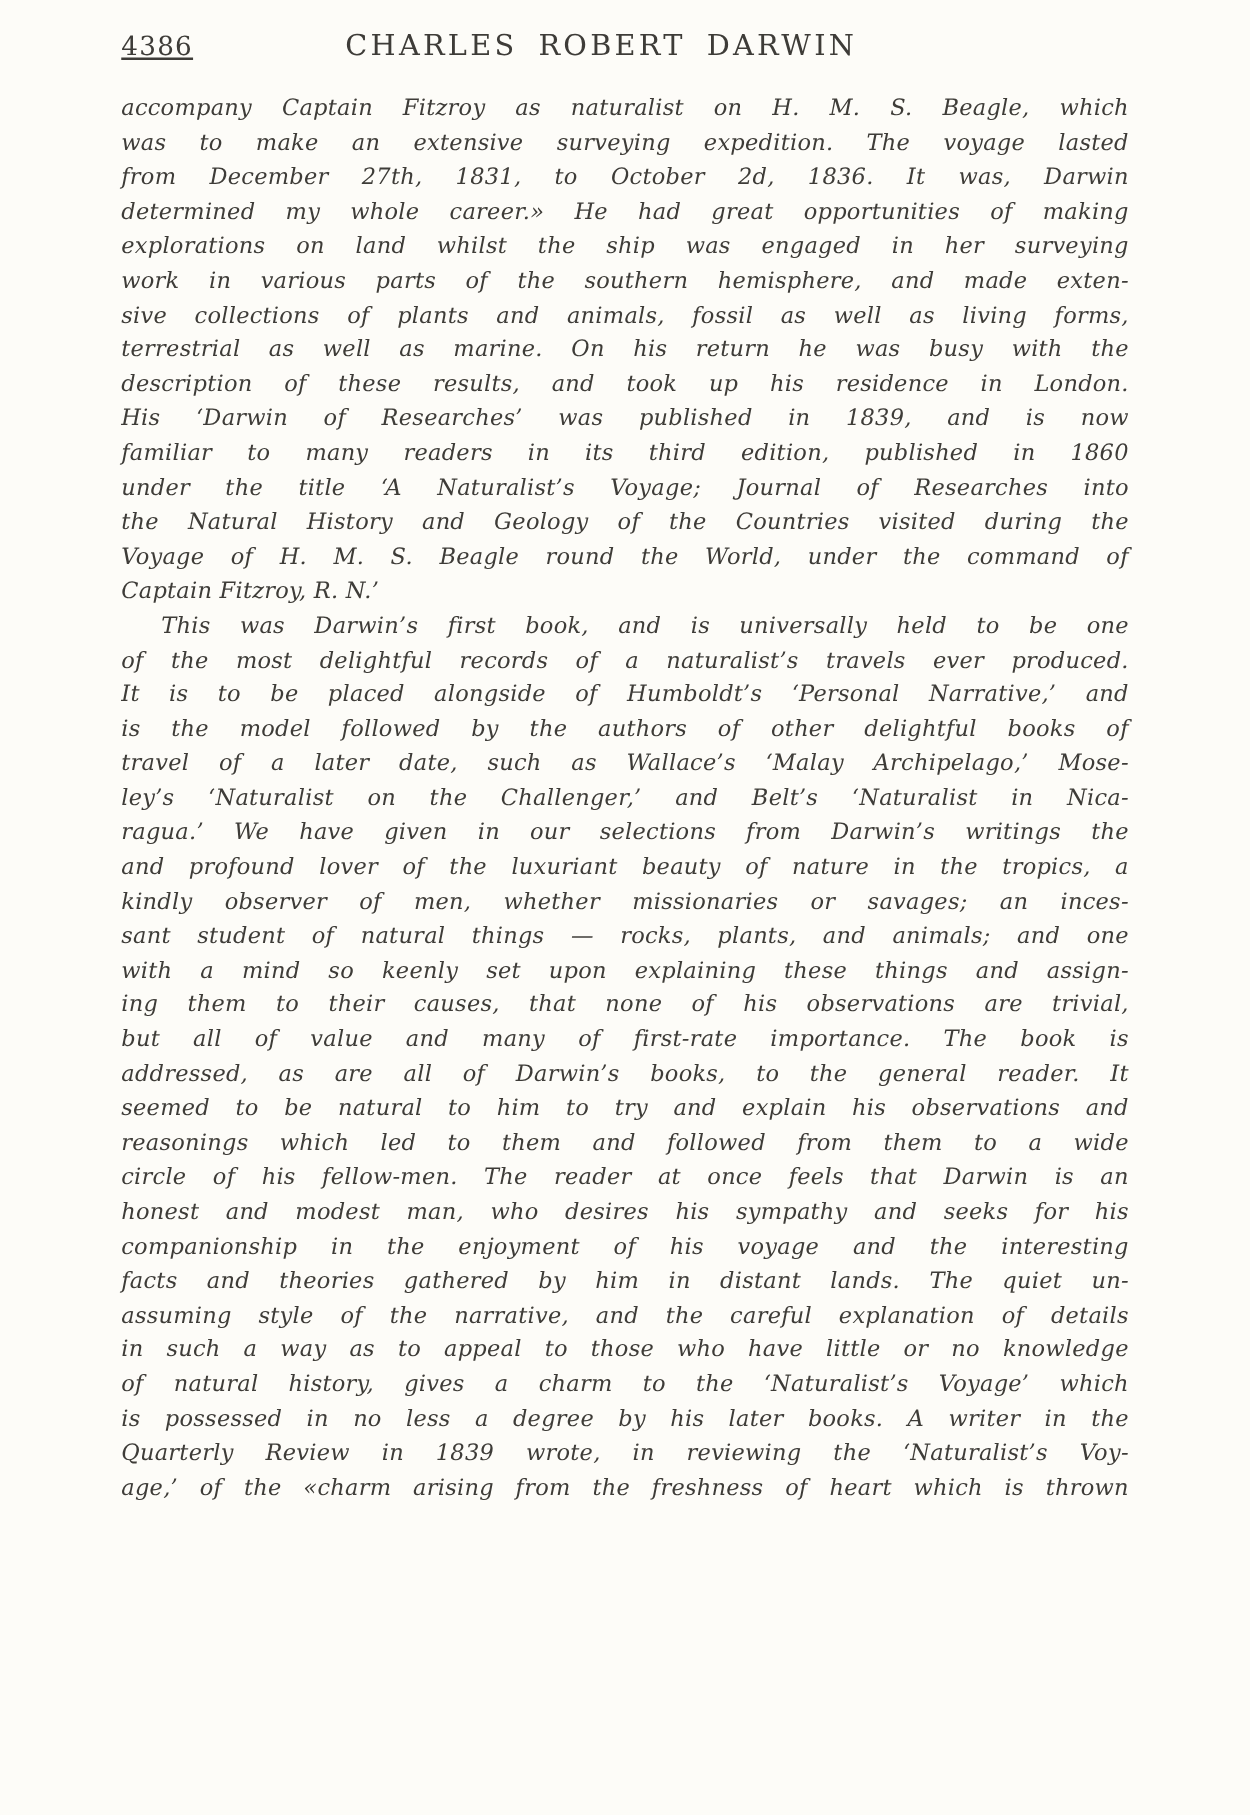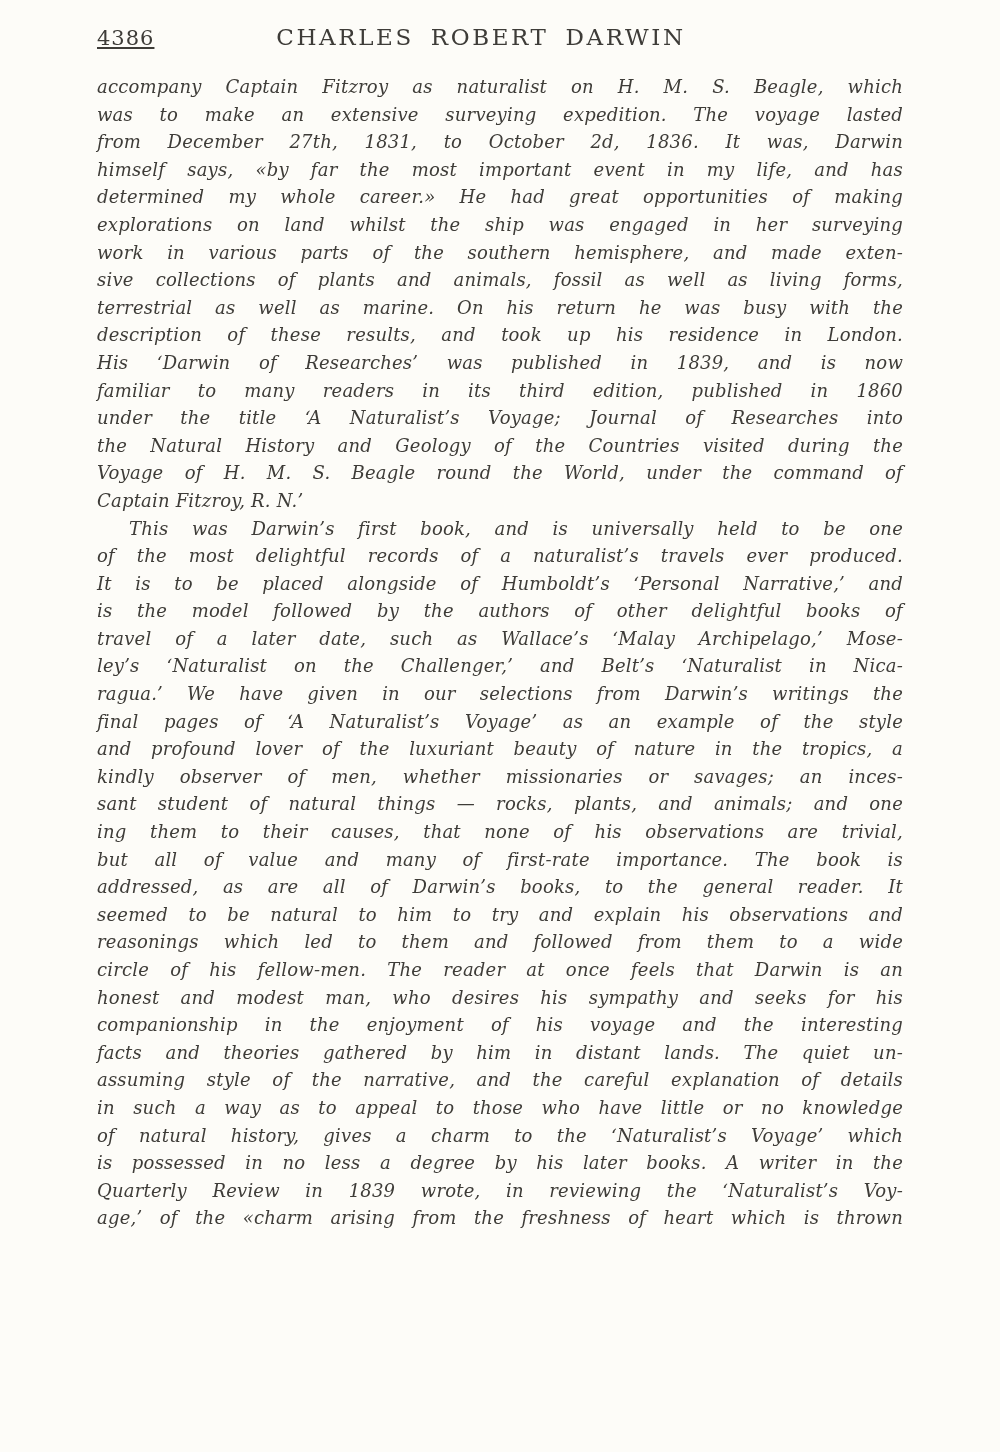--- a/index.html
+++ b/index.html
@@ -78,21 +78,20 @@
     <span class="running-title">CHARLES ROBERT DARWIN</span>
     <span class="folio-spacer"></span>
   </header>
 
   <main class="text-block">
 
     <p class="para">
       <span class="line">accompany Captain Fitzroy as naturalist on H. M. S. Beagle, which</span>
       <span class="line">was to make an extensive surveying expedition.  The voyage lasted</span>
       <span class="line">from December 27th, 1831, to October 2d, 1836.  It was, Darwin</span>
-      <span class="line">himself says, «by far the most important event in my life, and has</span>
       <span class="line">determined my whole career.»  He had great opportunities of making</span>
       <span class="line">explorations on land whilst the ship was engaged in her surveying</span>
       <span class="line">work in various parts of the southern hemisphere, and made exten-</span>
       <span class="line">sive collections of plants and animals, fossil as well as living forms,</span>
       <span class="line">terrestrial as well as marine.  On his return he was busy with the</span>
       <span class="line">description of these results, and took up his residence in London.</span>
       <span class="line">His ‘Darwin of Researches’ was published in 1839, and is now</span>
       <span class="line">familiar to many readers in its third edition, published in 1860</span>
       <span class="line">under the title ‘A Naturalist’s Voyage; Journal of Researches into</span>
       <span class="line">the Natural History and Geology of the Countries visited during the</span>
@@ -101,24 +100,24 @@
     </p>
 
     <p class="para">
       <span class="line indent">This was Darwin’s first book, and is universally held to be one</span>
       <span class="line">of the most delightful records of a naturalist’s travels ever produced.</span>
       <span class="line">It is to be placed alongside of Humboldt’s ‘Personal Narrative,’ and</span>
       <span class="line">is the model followed by the authors of other delightful books of</span>
       <span class="line">travel of a later date, such as Wallace’s ‘Malay Archipelago,’ Mose-</span>
       <span class="line">ley’s ‘Naturalist on the Challenger,’ and Belt’s ‘Naturalist in Nica-</span>
       <span class="line">ragua.’  We have given in our selections from Darwin’s writings the</span>
-      <span class="line">final pages of ‘A Naturalist’s Voyage’ as an example of the style</span>
       <span class="line">and profound lover of the luxuriant beauty of nature in the tropics, a</span>
       <span class="line">kindly observer of men, whether missionaries or savages; an inces-</span>
       <span class="line">sant student of natural things — rocks, plants, and animals; and one</span>
+      <span class="line">with a mind so keenly set upon explaining these things and assign-</span>
       <span class="line">ing them to their causes, that none of his observations are trivial,</span>
       <span class="line">but all of value and many of first-rate importance.  The book is</span>
       <span class="line">addressed, as are all of Darwin’s books, to the general reader.  It</span>
       <span class="line">seemed to be natural to him to try and explain his observations and</span>
       <span class="line">reasonings which led to them and followed from them to a wide</span>
       <span class="line">circle of his fellow-men.  The reader at once feels that Darwin is an</span>
       <span class="line">honest and modest man, who desires his sympathy and seeks for his</span>
       <span class="line">companionship in the enjoyment of his voyage and the interesting</span>
       <span class="line">facts and theories gathered by him in distant lands.  The quiet un-</span>
       <span class="line">assuming style of the narrative, and the careful explanation of details</span>

